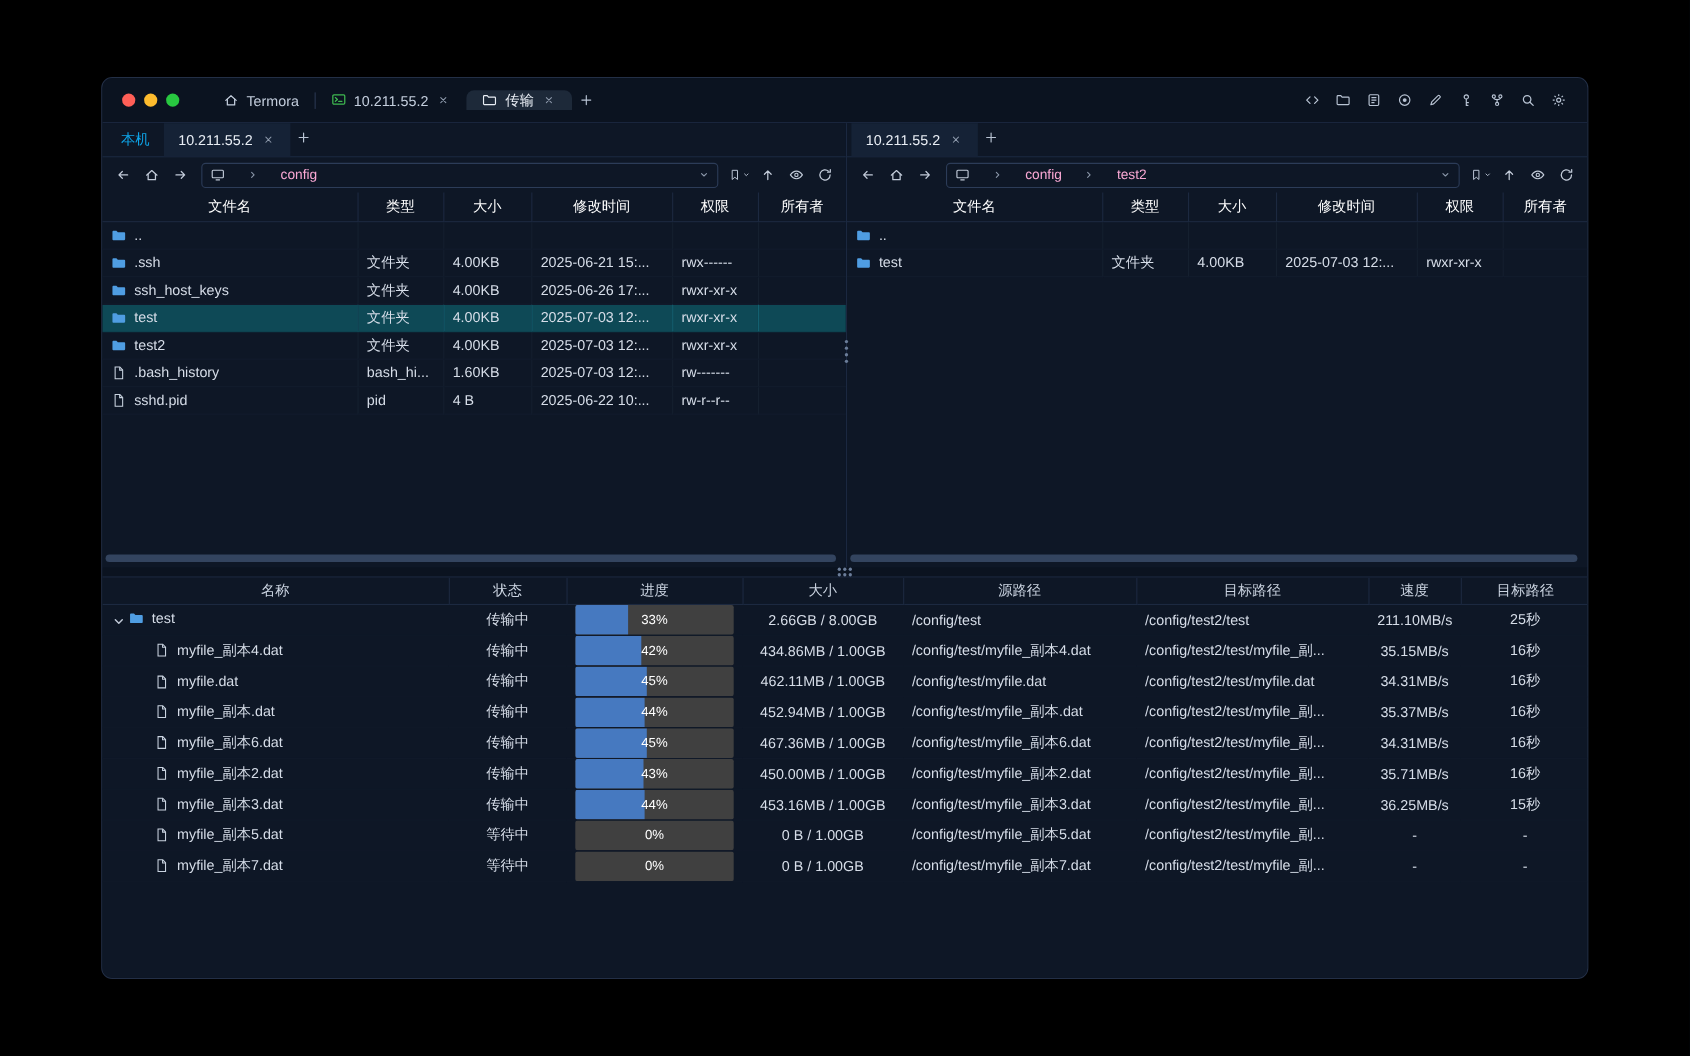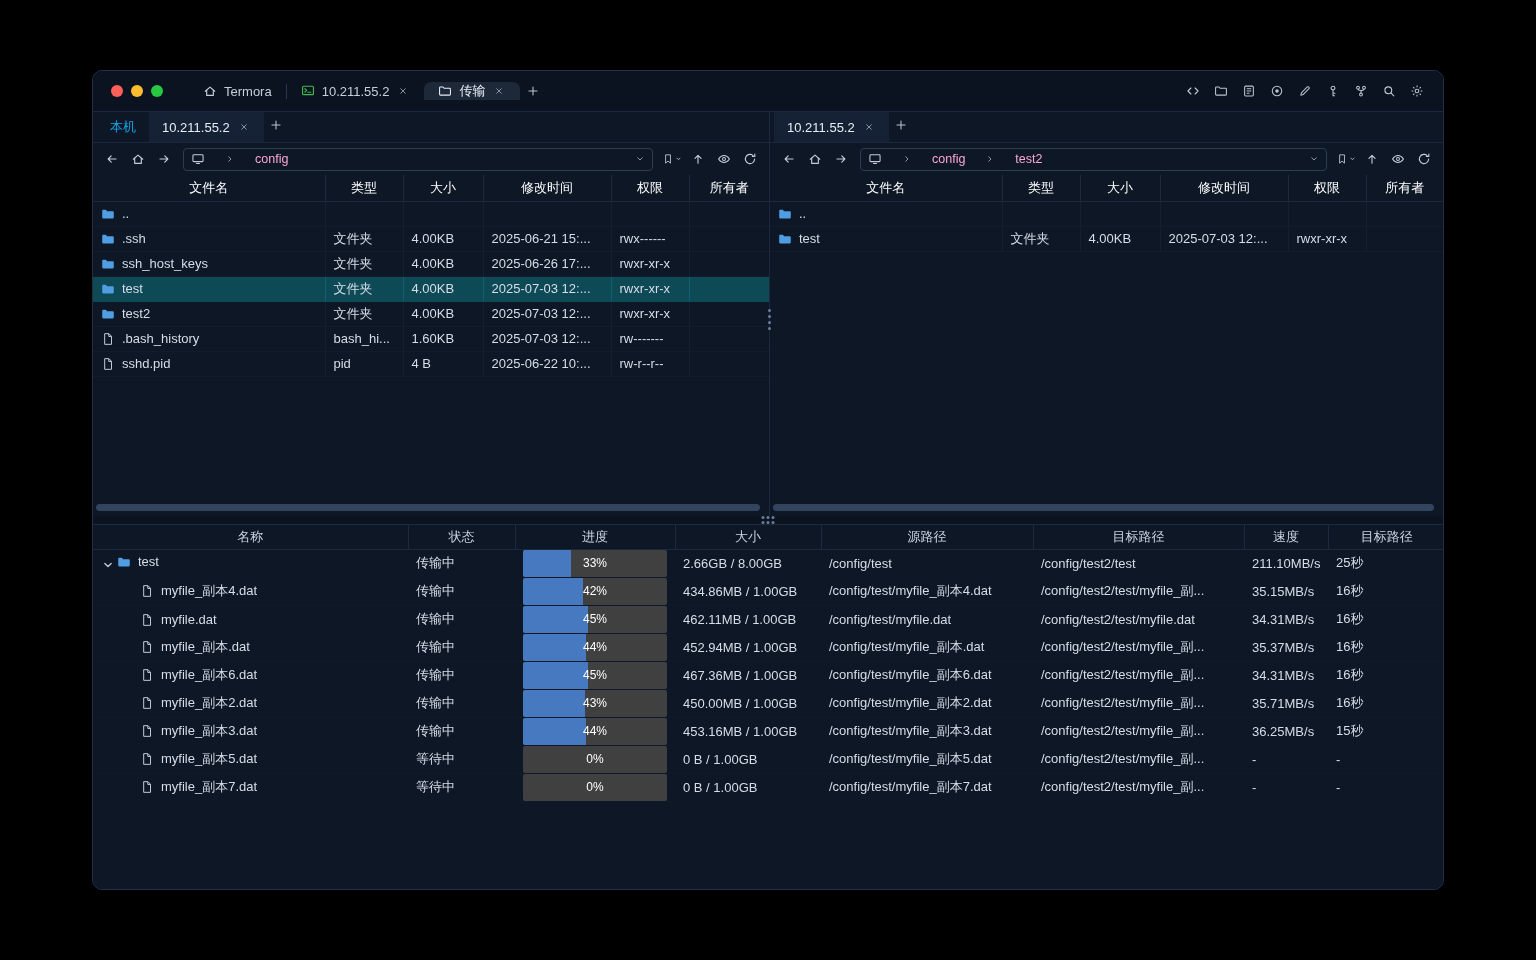--- a/index.html
+++ b/index.html
@@ -68,21 +68,21 @@
     grid-template-columns:repeat(3,3px);grid-template-rows:repeat(2,3px);gap:2px;}
   .h-grip i{width:3px;height:3px;border-radius:50%;background:#6b7d99;}
 
   
   .transfer{flex:1;background:#0e1726;overflow:hidden;}
   .ttable{width:100%;border-collapse:collapse;table-layout:fixed;font-size:13px;color:#d6dde8;}
   .ttable th{height:24px;font-weight:normal;color:#cbd4e1;border-bottom:1px solid #1c2940;border-right:1px solid #1c2940;
     white-space:nowrap;overflow:hidden;}
   .ttable th:last-child{border-right:none;}
   .ttable td{height:25px;padding:0 8px;white-space:nowrap;overflow:hidden;border-bottom:1px solid #101929;}
-  .t-status,.t-size,.t-speed,.t-eta{text-align:left;}
+  .t-status,.t-size,.t-speed,.t-eta{text-align:center;}
   .t-name{padding-left:7px;}
   .trow.child .t-name{padding-left:47px;}
   .expander{display:inline-block;width:15px;margin-right:1px;vertical-align:-3px;}
   .t-name .icon{display:inline-block;vertical-align:-3px;margin-right:7px;}
   .t-prog{padding:0 4px;}
   .pbar{position:relative;height:27px;background:#404040;border-radius:2px;overflow:hidden;}
   .pfill{position:absolute;left:0;top:0;bottom:0;background:#4679c0;}
   .plab{position:absolute;inset:0;display:flex;align-items:center;justify-content:center;font-size:12px;color:#fff;}
 </style>
 </head>

